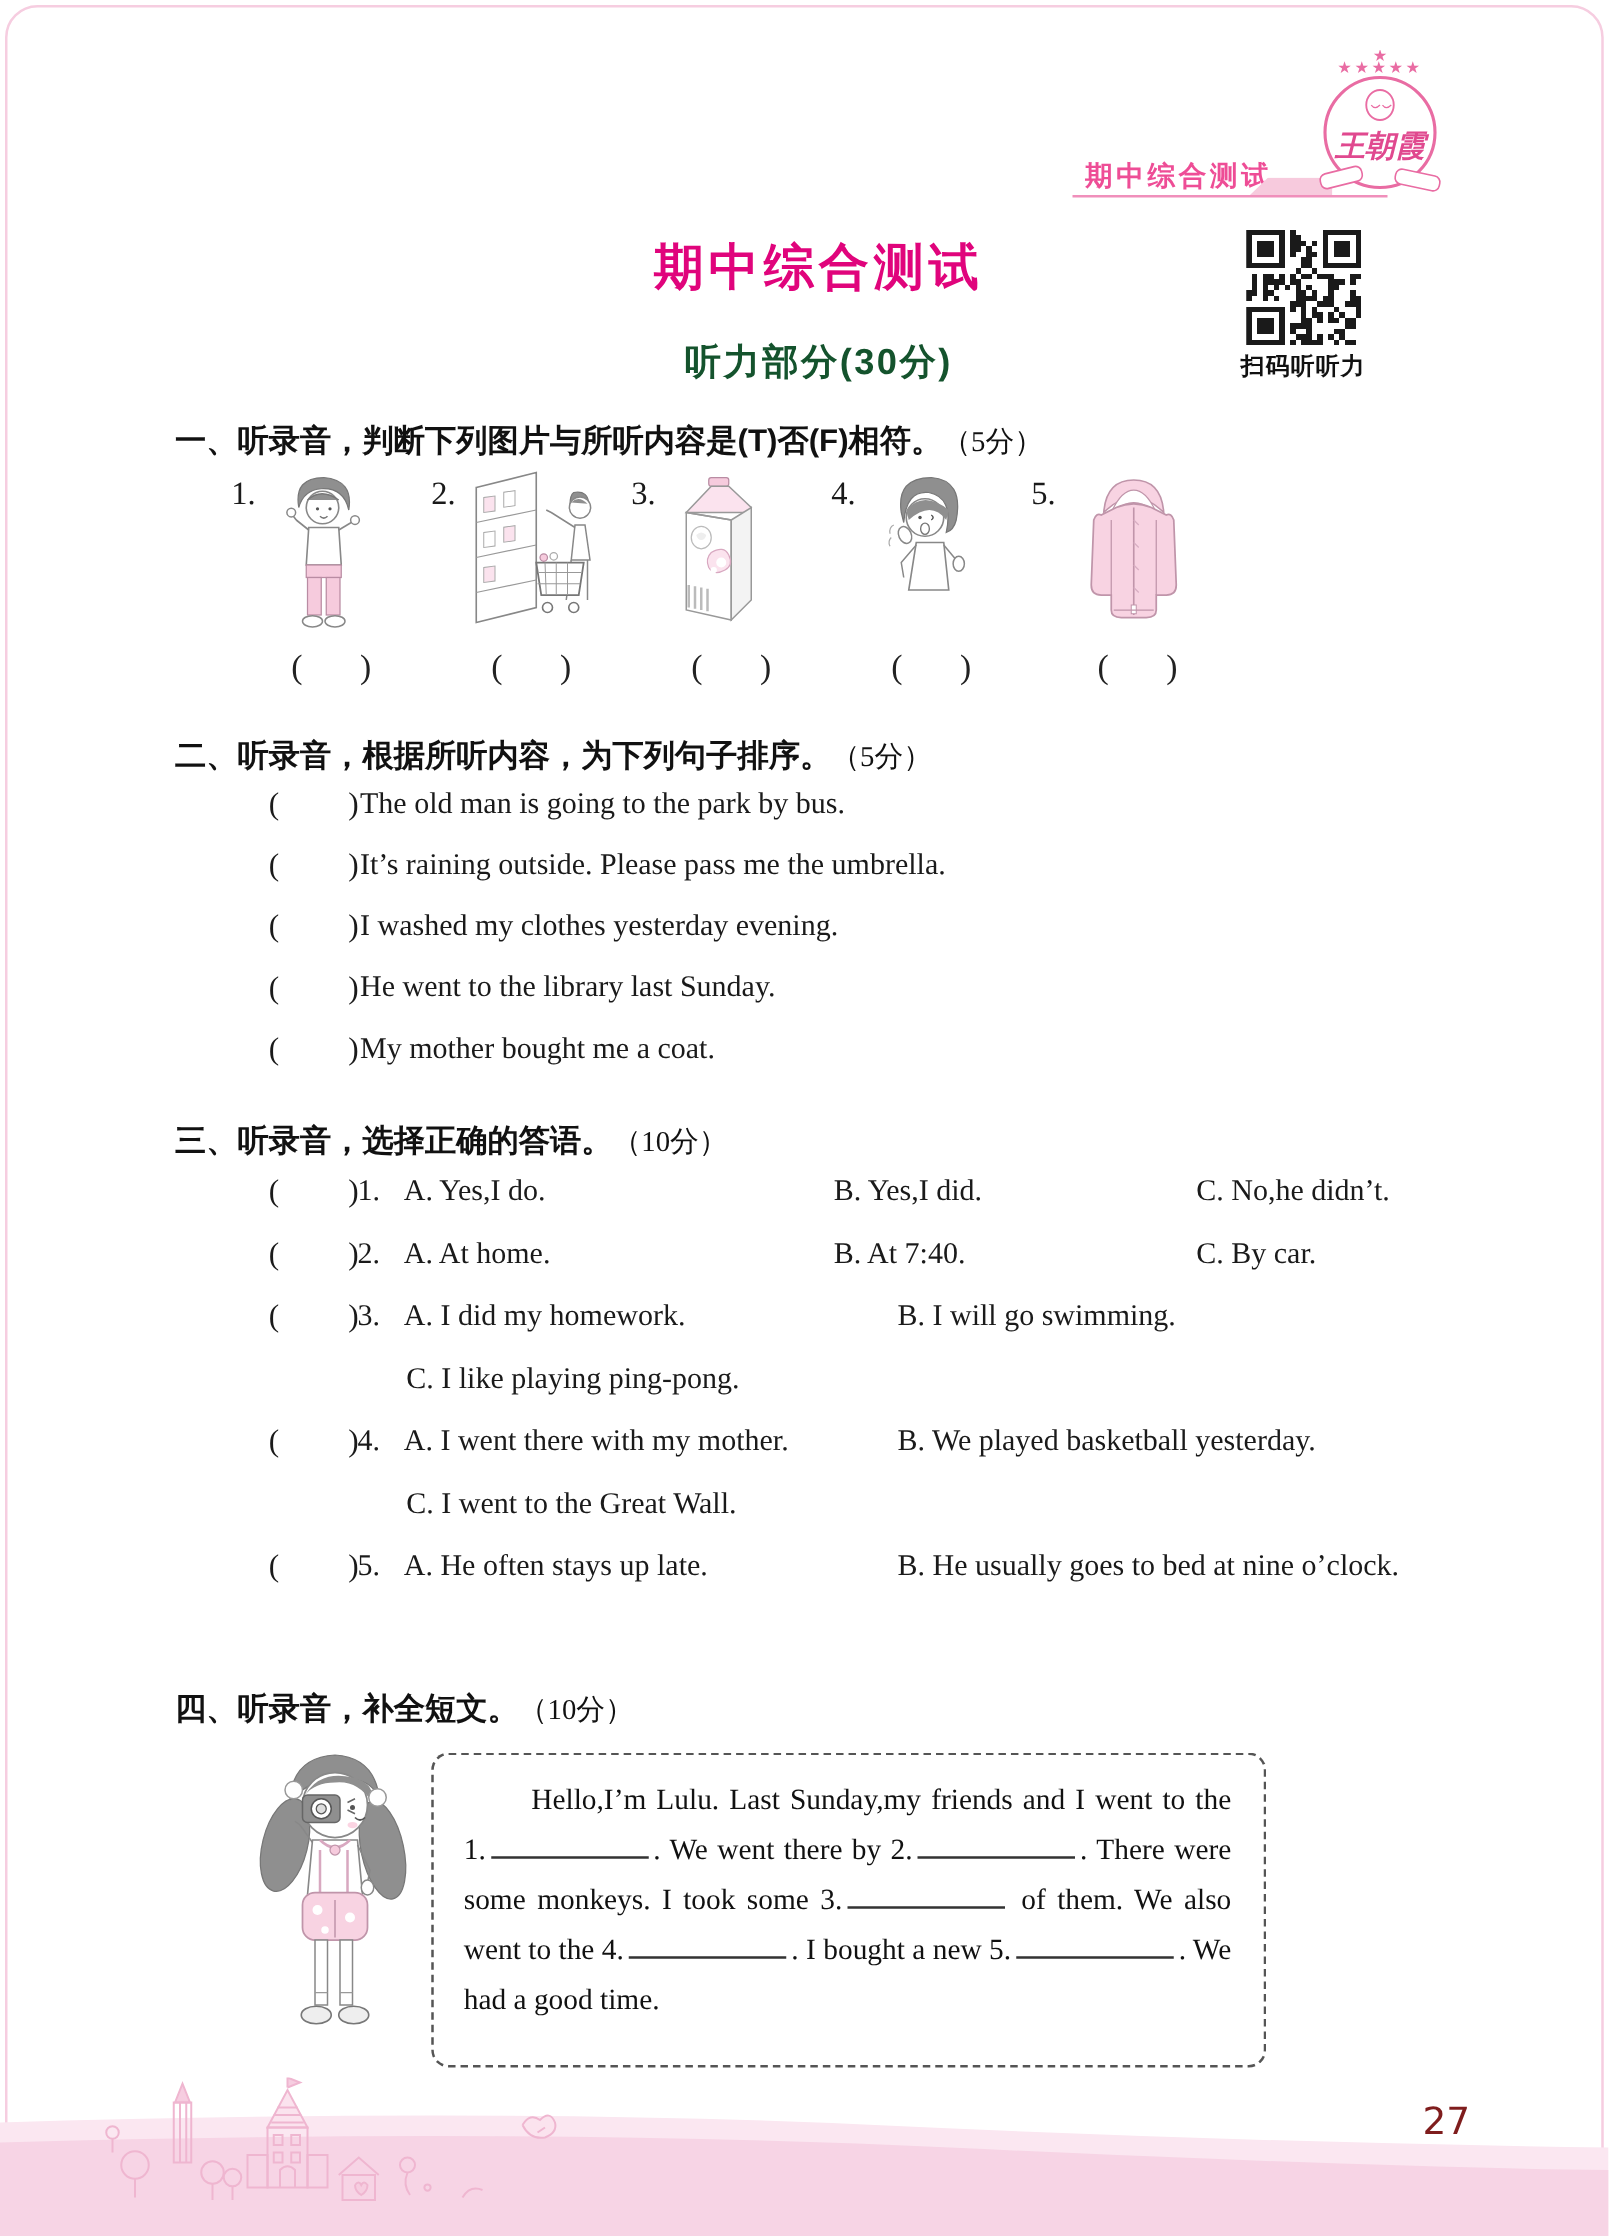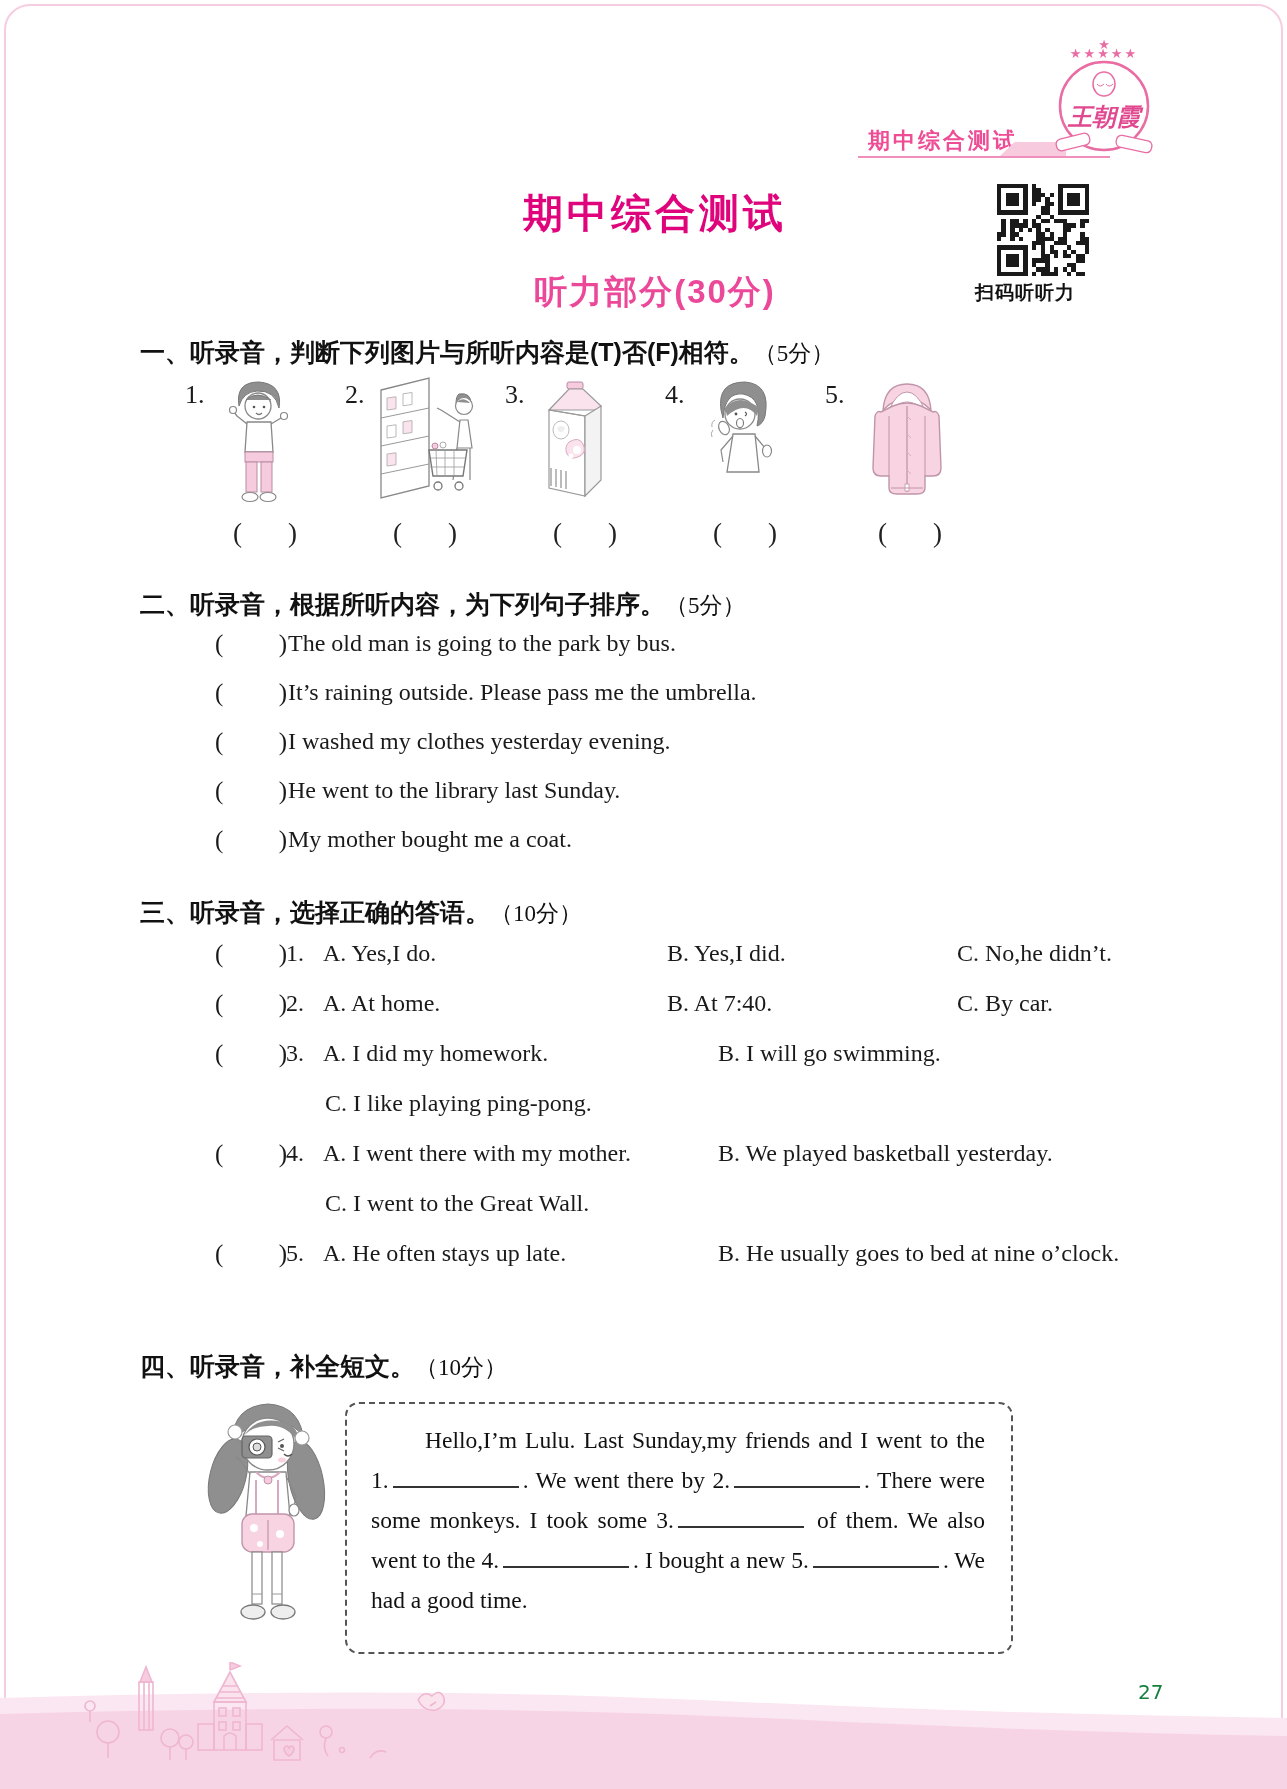--- a/index.html
+++ b/index.html
@@ -20,23 +20,23 @@
   .header-swoosh { position:absolute; top:142px; left:1000px; width:66px; height:14px;
     background:#f7cadd; clip-path:polygon(22% 0,100% 0,100% 100%,0% 100%); }
   .seal { position:absolute; top:40px; left:1048px; }
   
   .title-wrap { position:absolute; top:186px; left:160px; width:990px; text-align:center; }
   .main-title { font-size:40px; font-weight:bold; color:#e0047c; letter-spacing:4px;
     font-family:"Liberation Sans","DejaVu Sans",sans-serif; }
   .subtitle { margin-top:14px; font-size:23px; color:#222;
     font-family:"Liberation Serif","DejaVu Serif",serif; }
   .listening-header { position:absolute; top:270px; left:160px; width:990px; text-align:center;
-    font-size:33px; font-weight:bold; letter-spacing:2px; color:#ec4899; }
-  
-  .qr-wrap { position:absolute; top:184px; left:975px; width:135px; }
+    font-size:29px; font-weight:bold; letter-spacing:2px; color:#14532d; }
+  
+  .qr-wrap { position:absolute; top:184px; left:975px; width:135px; text-align:center; }
   .qr-box { width:92px; height:92px; margin:0 auto; }
   .qr-label { margin-top:4px; font-size:19px; font-weight:bold; color:#111; letter-spacing:1px; }
   
   .part-heading { position:absolute; left:140px; font-size:25px; font-weight:bold; color:#111; }
   .part-heading .score { font-weight:normal; font-size:23px;
     font-family:"Liberation Serif","DejaVu Serif",serif; }
   
   .p1-row { position:absolute; top:376px; left:140px; width:1030px; height:136px; }
   .p1-cell { position:absolute; top:0; width:160px; height:136px; }
   .p1-num { position:absolute; left:0; top:4px; font-size:26px;
@@ -69,21 +69,21 @@
   .p4-box { position:absolute; top:1402px; left:345px; width:668px; height:252px;
     border:2px dashed #555; border-radius:14px; padding:16px 26px 10px 24px; }
   .passage { font-size:23.5px; line-height:40px; text-align:justify; color:#111;
     font-family:"Liberation Serif","DejaVu Serif",serif; }
   .passage .indent { display:inline-block; width:54px; }
   .passage .blank { display:inline-block; width:126px; height:14px;
     border-bottom:2px solid #333; margin:0 4px; }
   
   .footer-wave { position:absolute; left:0; bottom:0; width:1287px; height:105px; }
   .deco { position:absolute; left:78px; top:1662px; }
-  .page-num { position:absolute; left:1138px; top:1680px; font-size:20px; color:#15803d;
+  .page-num { position:absolute; left:1138px; top:1680px; font-size:30px; color:#7f1d1d;
     font-family:"DejaVu Sans","Liberation Sans",sans-serif; }
   svg text { font-family:"Liberation Serif","DejaVu Serif",serif; }
 </style>
 </head>
 <body>
 
 <div class="page">
   <div class="frame"></div>
 
   <div class="header-tab">期中综合测试</div>

